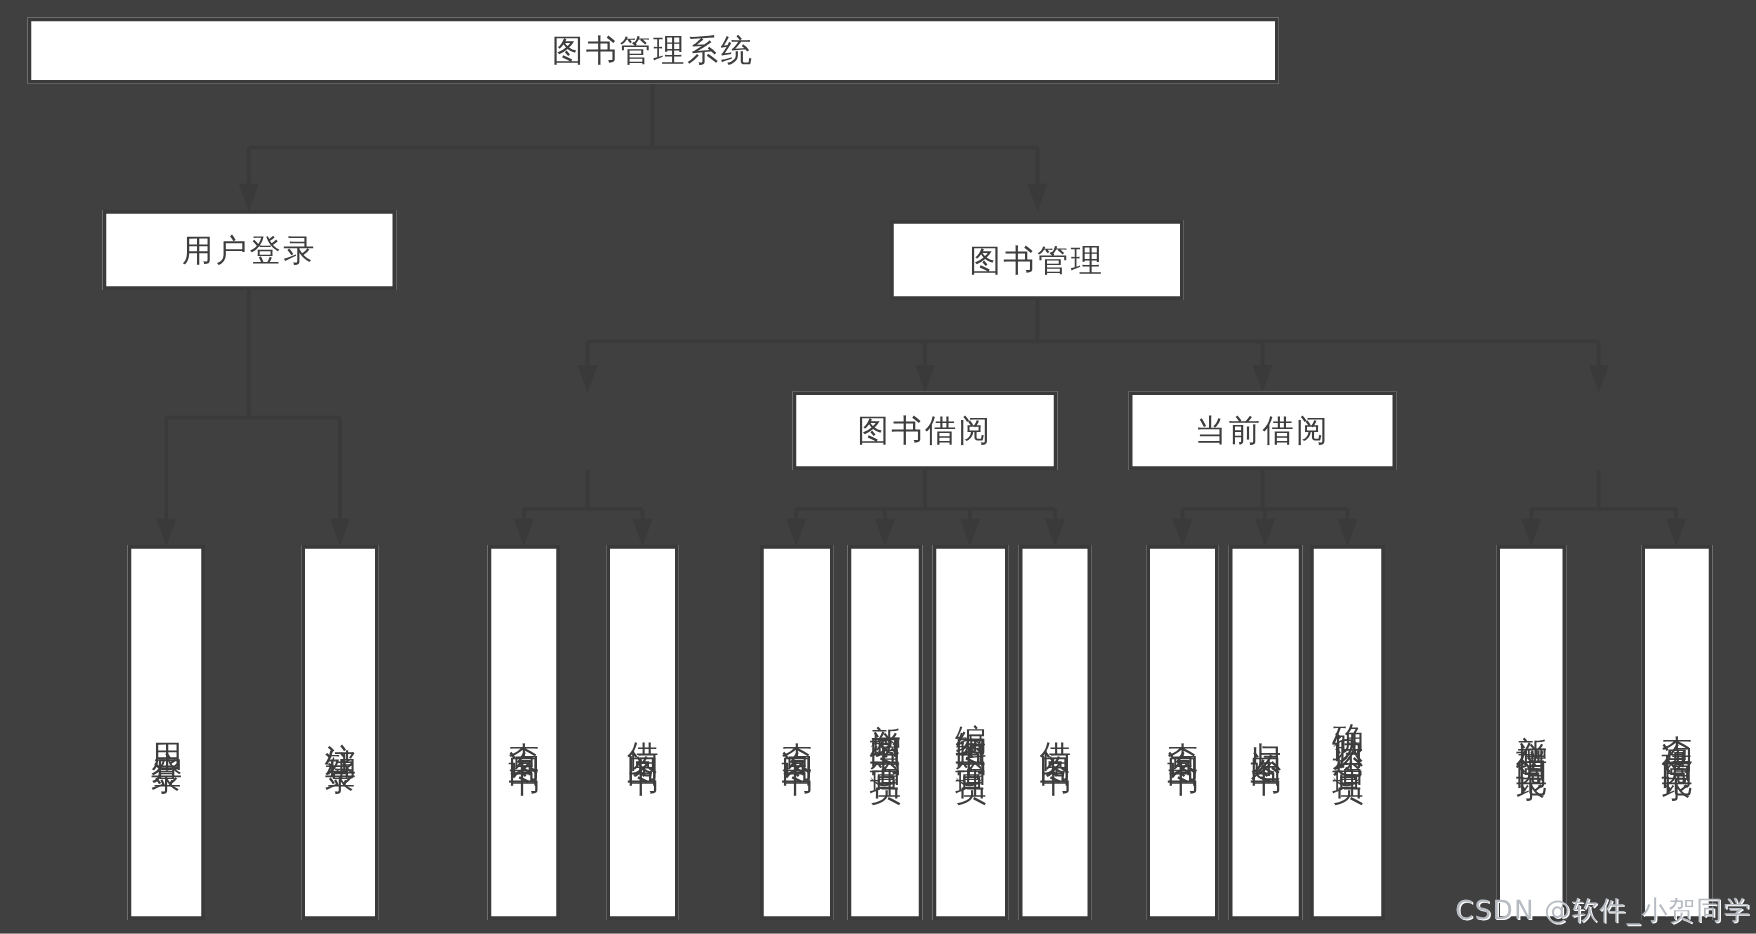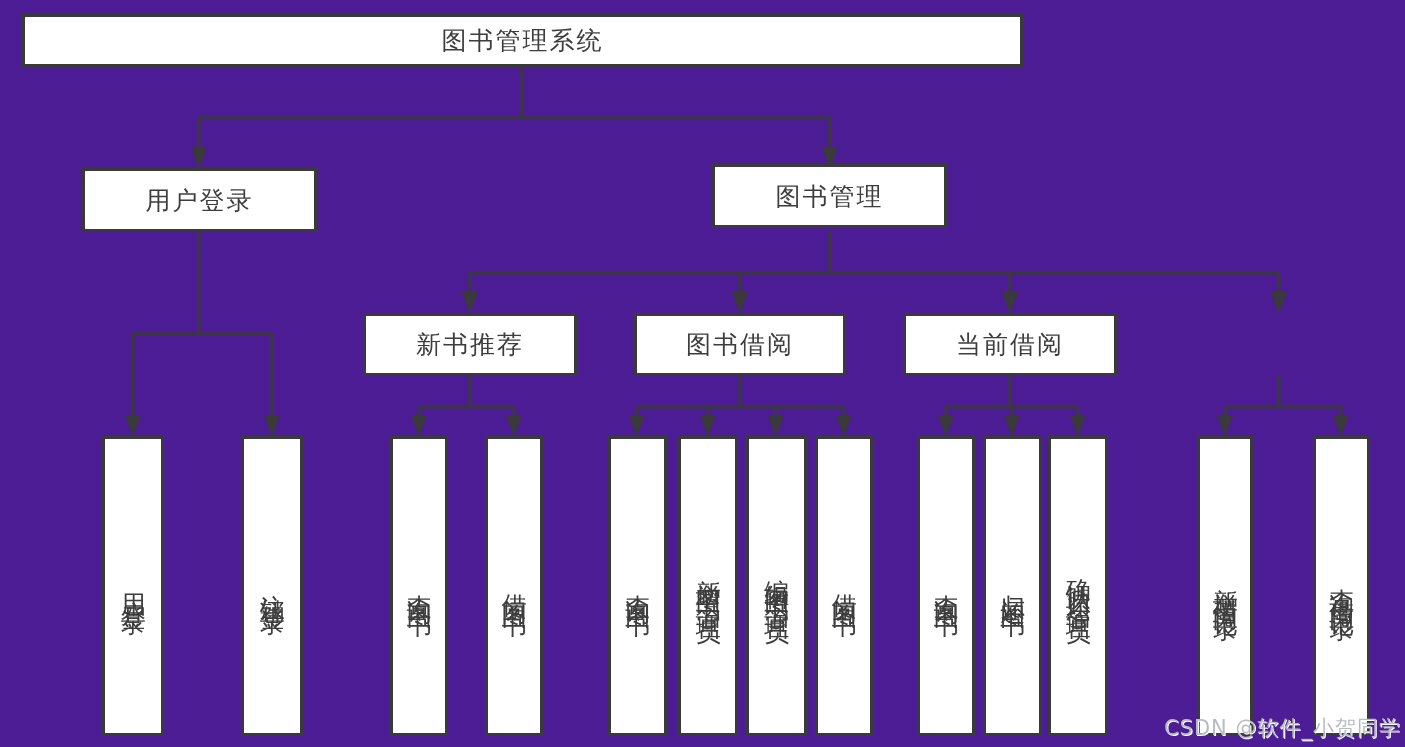--- a/index.html
+++ b/index.html
@@ -1,20 +1,20 @@
 <!DOCTYPE html>
 <html><head>
 <meta charset="utf-8">
 <style>
   html, body { margin: 0; padding: 0; background: #ffffff; }
   #stage {
     position: relative;
     width: 1405px;
     height: 747px;
-    background: #4c1d95;
+    background: #404040;
     font-family: "DejaVu Sans", "Liberation Sans", sans-serif;
     overflow: hidden;
   }
   #connectors {
     position: absolute;
     left: 0; top: 0;
     width: 1405px; height: 747px;
   }
   #connectors path { stroke: #3a3a3a; stroke-width: 3; fill: none; }
   #connectors polygon { fill: #3a3a3a; stroke: none; }
@@ -116,27 +116,24 @@
     <polygon points="1333,415 1349,415 1341,437"></polygon>
   </svg>
 
   <div class="node hbox" style="left:22px; top:14px; width:1001px; height:53px;">
     <span>图书管理系统</span>
   </div>
 
   <div class="node hbox" style="left:82px; top:168px; width:235px; height:64px;">
     <span>用户登录</span>
   </div>
-  <div class="node hbox" style="left:712px; top:164px; width:235px; height:64px;">
+  <div class="node hbox" style="left:712px; top:176px; width:235px; height:64px;">
     <span>图书管理</span>
   </div>
 
-  <div class="node hbox" style="left:363px; top:313px; width:214px; height:63px;">
-    <span>新书推荐</span>
-  </div>
   <div class="node hbox" style="left:634px; top:313px; width:212px; height:63px;">
     <span>图书借阅</span>
   </div>
   <div class="node hbox" style="left:903px; top:313px; width:214px; height:63px;text-align:center;">
     <span>当前借阅</span>
   </div>
 
   <div class="node vbox" style="left:102px; top:436px; width:62px; height:300px;">
     <span class="vtext">用户登录</span>
   </div>

